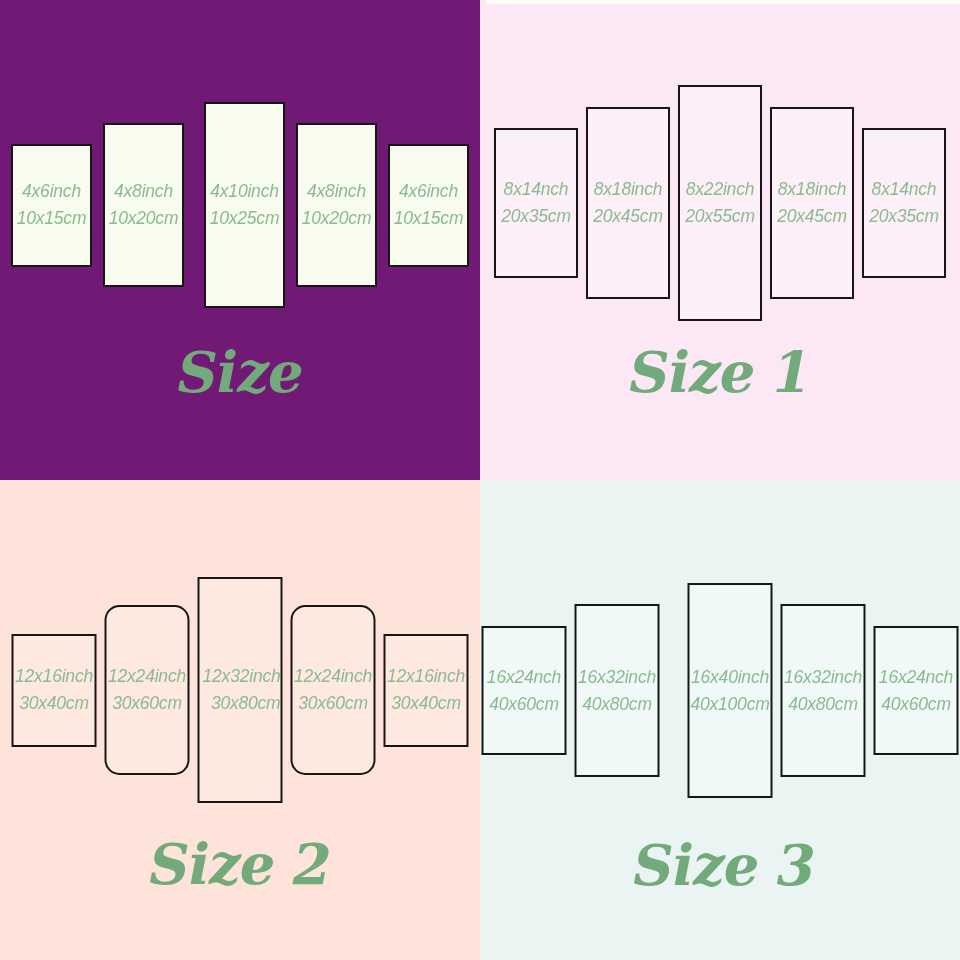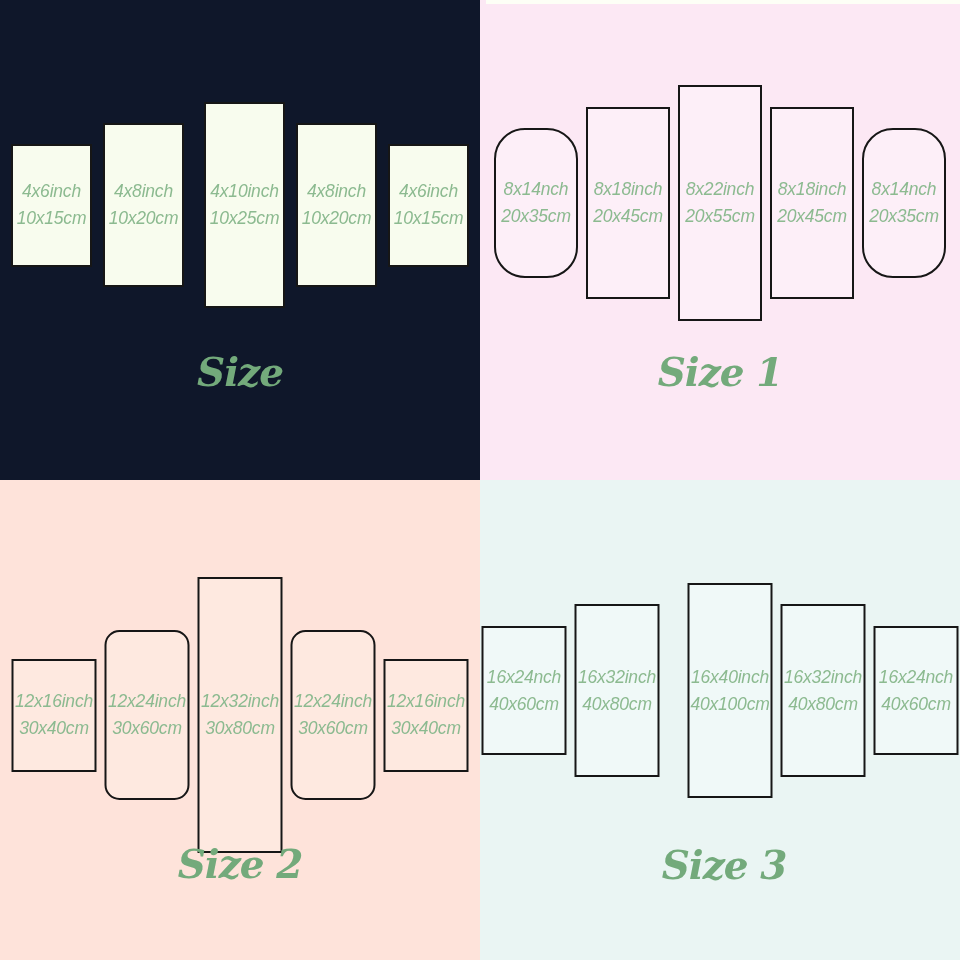--- a/index.html
+++ b/index.html
@@ -1,21 +1,21 @@
 <!DOCTYPE html>
 <html><head>
 <meta charset="utf-8">
 <style>
   html,body{margin:0;padding:0;}
   body{
     width:960px;height:960px;position:relative;overflow:hidden;
     font-family:"Liberation Sans",sans-serif;
   }
   .quadrant{position:absolute;width:480px;height:480px;}
-  #q0{left:0;top:0;background:#0f172a;}
+  #q0{left:0;top:0;background:#701a75;}
   #q1{left:480px;top:0;background:#FCE8F4;}
   #q2{left:0;top:480px;background:#FEE3DA;}
   #q3{left:480px;top:480px;background:#EAF5F3;}
   
   #q1::before{content:"";position:absolute;top:0;left:6px;right:0;height:4px;background:#FDFFF6;}
 
   .panels{
     position:absolute;left:50%;transform:translateX(-50%);
     display:flex;align-items:center;
   }
@@ -31,40 +31,40 @@
   }
   #q0 .panel{background:#F8FCEE;}
   #q1 .panel{background:#FDEFF8;}
   #q2 .panel{background:#FEE9E0;}
   #q3 .panel{background:#F0F9F8;align-items:center;}
 
   #q0 .panel:nth-child(1),#q0 .panel:nth-child(5){width:81px;height:123px;}
   #q0 .panel:nth-child(2),#q0 .panel:nth-child(4){width:81px;height:164px;}
   #q0 .panel:nth-child(3){width:81px;height:206px;margin-left:9px;}
 
-  #q1 .panel:nth-child(1),#q1 .panel:nth-child(5){width:84px;height:150px;border-radius:31px;}
+  #q1 .panel:nth-child(1),#q1 .panel:nth-child(5){width:84px;height:150px;}
   #q1 .panel:nth-child(2),#q1 .panel:nth-child(4){width:84px;height:192px;}
   #q1 .panel:nth-child(3){width:84px;height:236px;}
 
   #q2 .panel:nth-child(1),#q2 .panel:nth-child(5){width:85px;height:113px;}
   #q2 .panel:nth-child(2),#q2 .panel:nth-child(4){width:85px;height:170px;border-radius:15px;}
-  #q2 .panel:nth-child(3){width:85px;height:276px;}
+  #q2 .panel:nth-child(3){width:85px;height:226px;align-items:flex-end;}
 
   #q3 .panel:nth-child(1),#q3 .panel:nth-child(5){width:85px;height:129px;}
   #q3 .panel:nth-child(2),#q3 .panel:nth-child(4){width:85px;height:173px;}
   #q3 .panel:nth-child(3){width:85px;height:215px;margin-left:20px;}
 
   .line{
     font-style:italic;font-size:17.5px;line-height:27px;color:#8CBA90;
     white-space:nowrap;letter-spacing:-0.2px;
   }
   .title{
     position:absolute;left:0;right:0;margin:0;text-align:center;
     font-family:"DejaVu Serif",serif;font-style:italic;font-weight:700;
-    font-size:39px;line-height:70px;color:#73AA7B;letter-spacing:-1px;
+    font-size:56px;line-height:70px;color:#73AA7B;letter-spacing:-1px;
   }
   #q0 .title{top:337px;}
   #q1 .title{top:337px;}
   #q2 .title{top:349px;}
   #q3 .title{top:350px;margin-left:8px;}
 </style>
 </head>
 <body>
 
 <section class="quadrant" id="q0">

